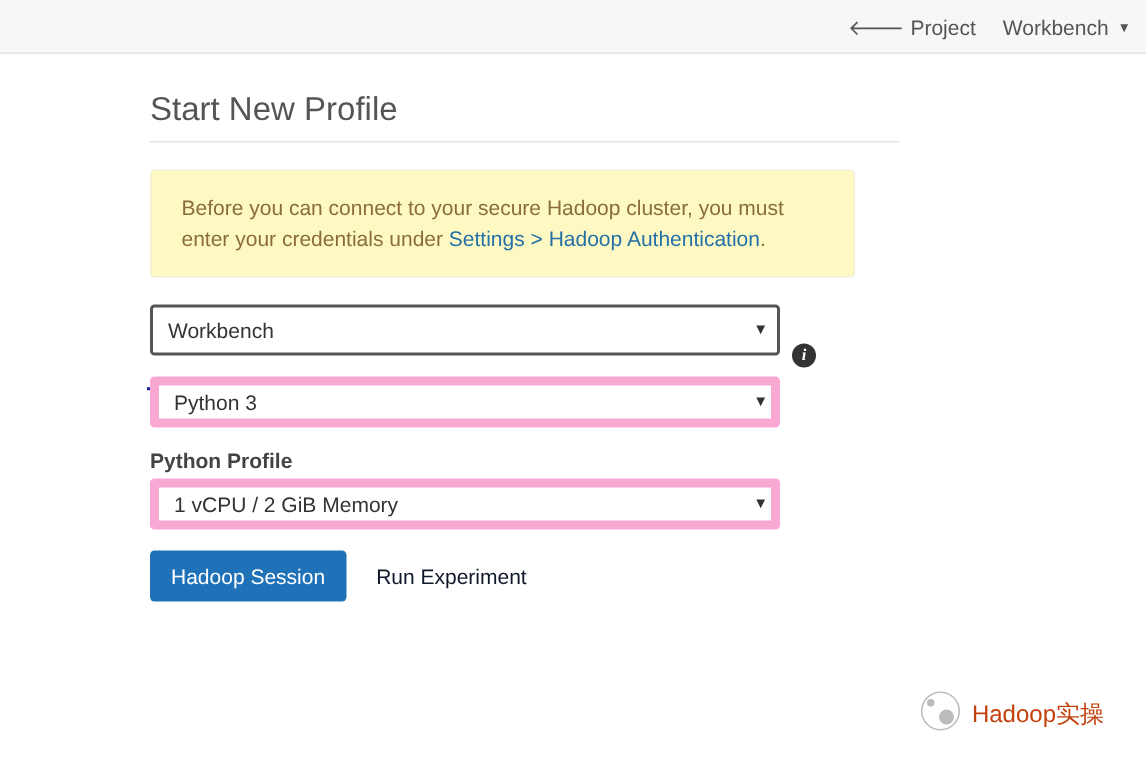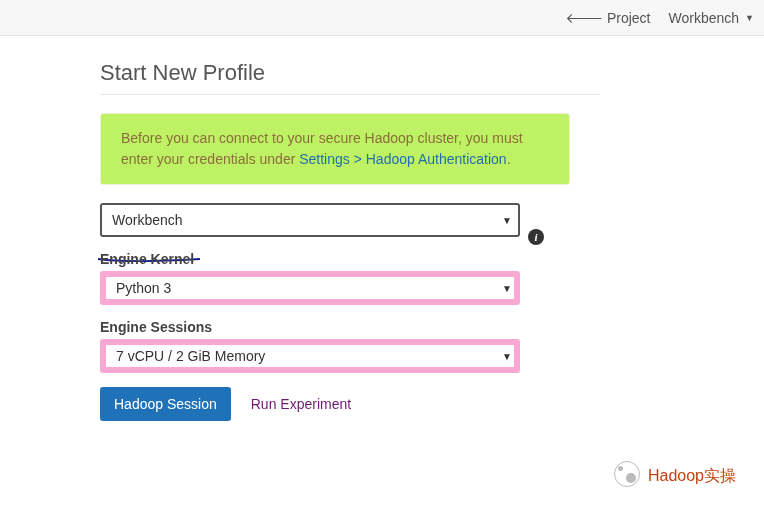--- a/index.html
+++ b/index.html
@@ -45,21 +45,21 @@
   }
   h1.page-title {
     font-size: 22px;
     font-weight: 400;
     color: #555;
     border-bottom: 1px solid #e5e5e5;
     padding-bottom: 8px;
     margin-bottom: 18px;
   }
   .alert {
-    background: #bef264;
+    background: #fef9c3;
     border: 1px solid #f3eed7;
     color: #8a6d3b;
     padding: 14px 20px;
     border-radius: 3px;
     margin-bottom: 18px;
     line-height: 1.5;
     width: 470px;
   }
   .alert a { color: #2471a8; text-decoration: none; }
   .form-label {
@@ -133,21 +133,21 @@
   .btn-primary {
     background: #1f72b8;
     color: #fff;
     border: none;
     border-radius: 3px;
     padding: 9px 14px;
     font-size: 14px;
     cursor: pointer;
   }
   .btn-link {
-    color: #701a75;
+    color: #0f172a;
     background: transparent;
     border: none;
     font-size: 14px;
     cursor: pointer;
   }
   .underline-annot {
     position: absolute;
     pointer-events: none;
   }
   .watermark {
@@ -207,34 +207,33 @@
       </div>
       <span class="select-caret">▼</span>
     </div>
     <span class="info-icon">i</span>
     <svg class="underline-annot" style="left:-4px; top:52px;" width="110" height="12">
       <path d="M2,4 C30,8 70,6 104,4" stroke="#1a1f9c" stroke-width="2" fill="none"></path>
     </svg>
   </div>
 
   <div class="form-group">
-    <label class="form-label">Engine Kernel</label>
     <div class="select-wrap">
       <div class="select-box">
         <span>Python 3</span>
       </div>
       <span class="select-caret">▼</span>
     </div>
   </div>
 
   <div class="form-group">
-    <label class="form-label">Engine Sessions</label>
+    <label class="form-label">Python Profile</label>
     <div class="select-wrap">
       <div class="select-box">
-        <span>7 vCPU / 2 GiB Memory</span>
+        <span>1 vCPU / 2 GiB Memory</span>
       </div>
       <span class="select-caret">▼</span>
     </div>
   </div>
 
   <div class="button-row">
     <button class="btn-primary">Hadoop Session</button>
     <button class="btn-link">Run Experiment</button>
   </div>
 

